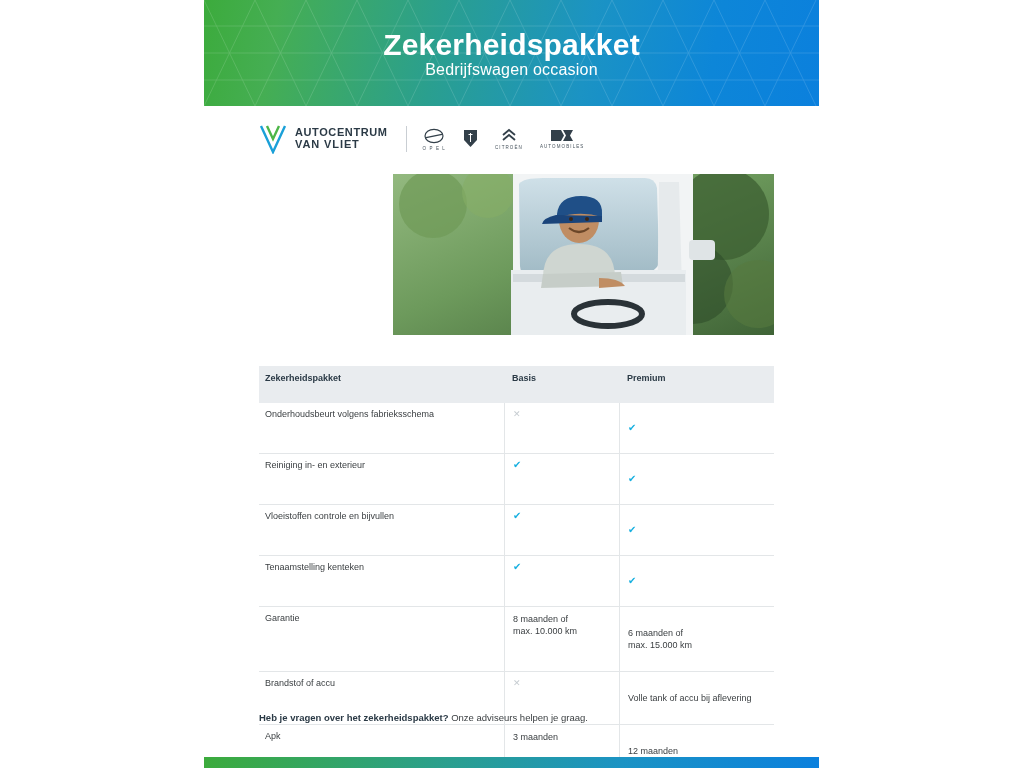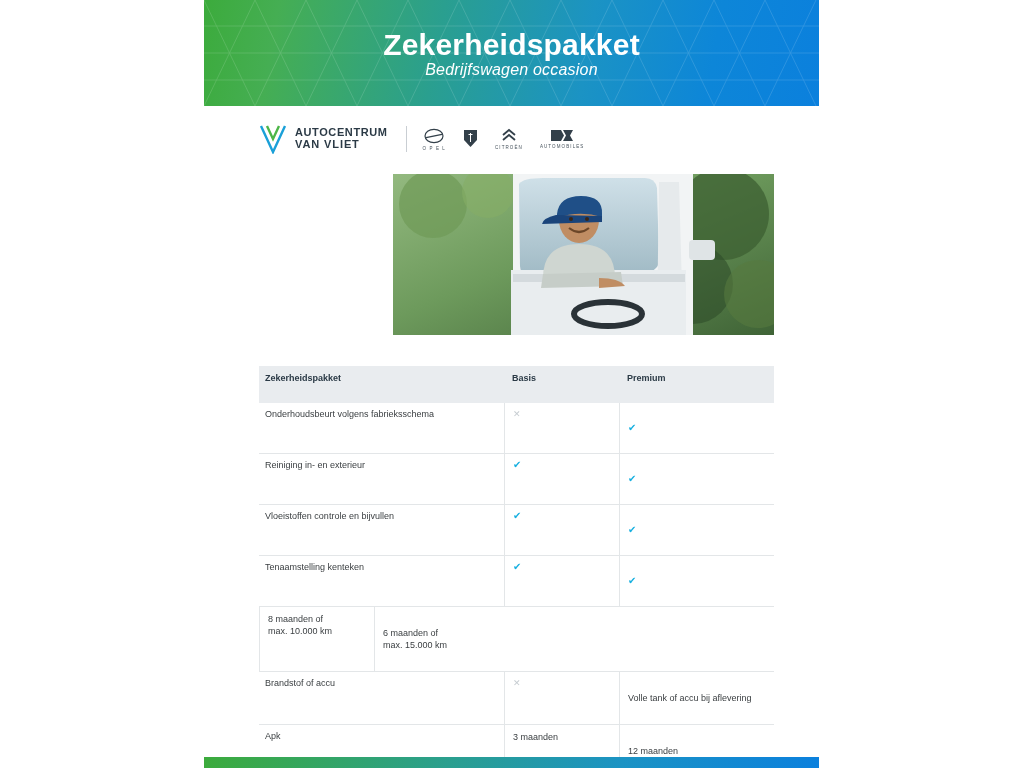--- a/index.html
+++ b/index.html
@@ -49,21 +49,20 @@
   .banner-title {
     font-size: 30px;
     font-weight: bold;
     letter-spacing: 0.2px;
     line-height: 1.1;
   }
   .banner-sub {
     font-size: 16px;
     font-weight: normal;
     letter-spacing: 0.2px;
-    font-style: italic;
   }
 
   
   .brandrow {
     position: absolute;
     left: 259px;
     top: 121px;
     width: 540px;
     height: 36px;
     display: flex;
@@ -335,20 +334,21 @@
       <div class="c3"><span class="check">✔</span></div>
     </div>
 
     <div class="trow">
       <div class="c1">Tenaamstelling kenteken</div>
       <div class="c2"><span class="check">✔</span></div>
       <div class="c3"><span class="check">✔</span></div>
     </div>
 
     <div class="trow">
+      <div class="c1">Garantie</div>
       <div class="c2">
         <span class="cellline">8 maanden of</span>
         <span class="cellline">max. 10.000 km</span>
       </div>
       <div class="c3">
         <span class="cellline">6 maanden of</span>
         <span class="cellline">max. 15.000 km</span>
       </div>
     </div>
 
@@ -371,16 +371,19 @@
     </div>
 
     <div class="trow price-row">
       <div class="c1"></div>
       <div class="c2 price">€ 0</div>
       <div class="c3 price">€ 999</div>
     </div>
 
   </div>
 
+  <div class="footq">
+    <b>Heb je vragen over het zekerheidspakket?</b><span> Onze adviseurs helpen je graag.</span>
+  </div>
 
   <div class="bottombar"></div>
 
 </div>
 
 </body></html>

